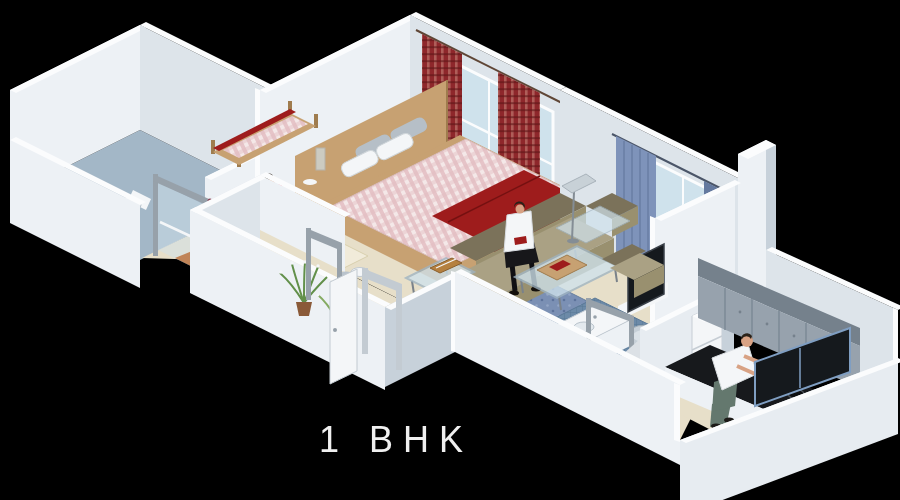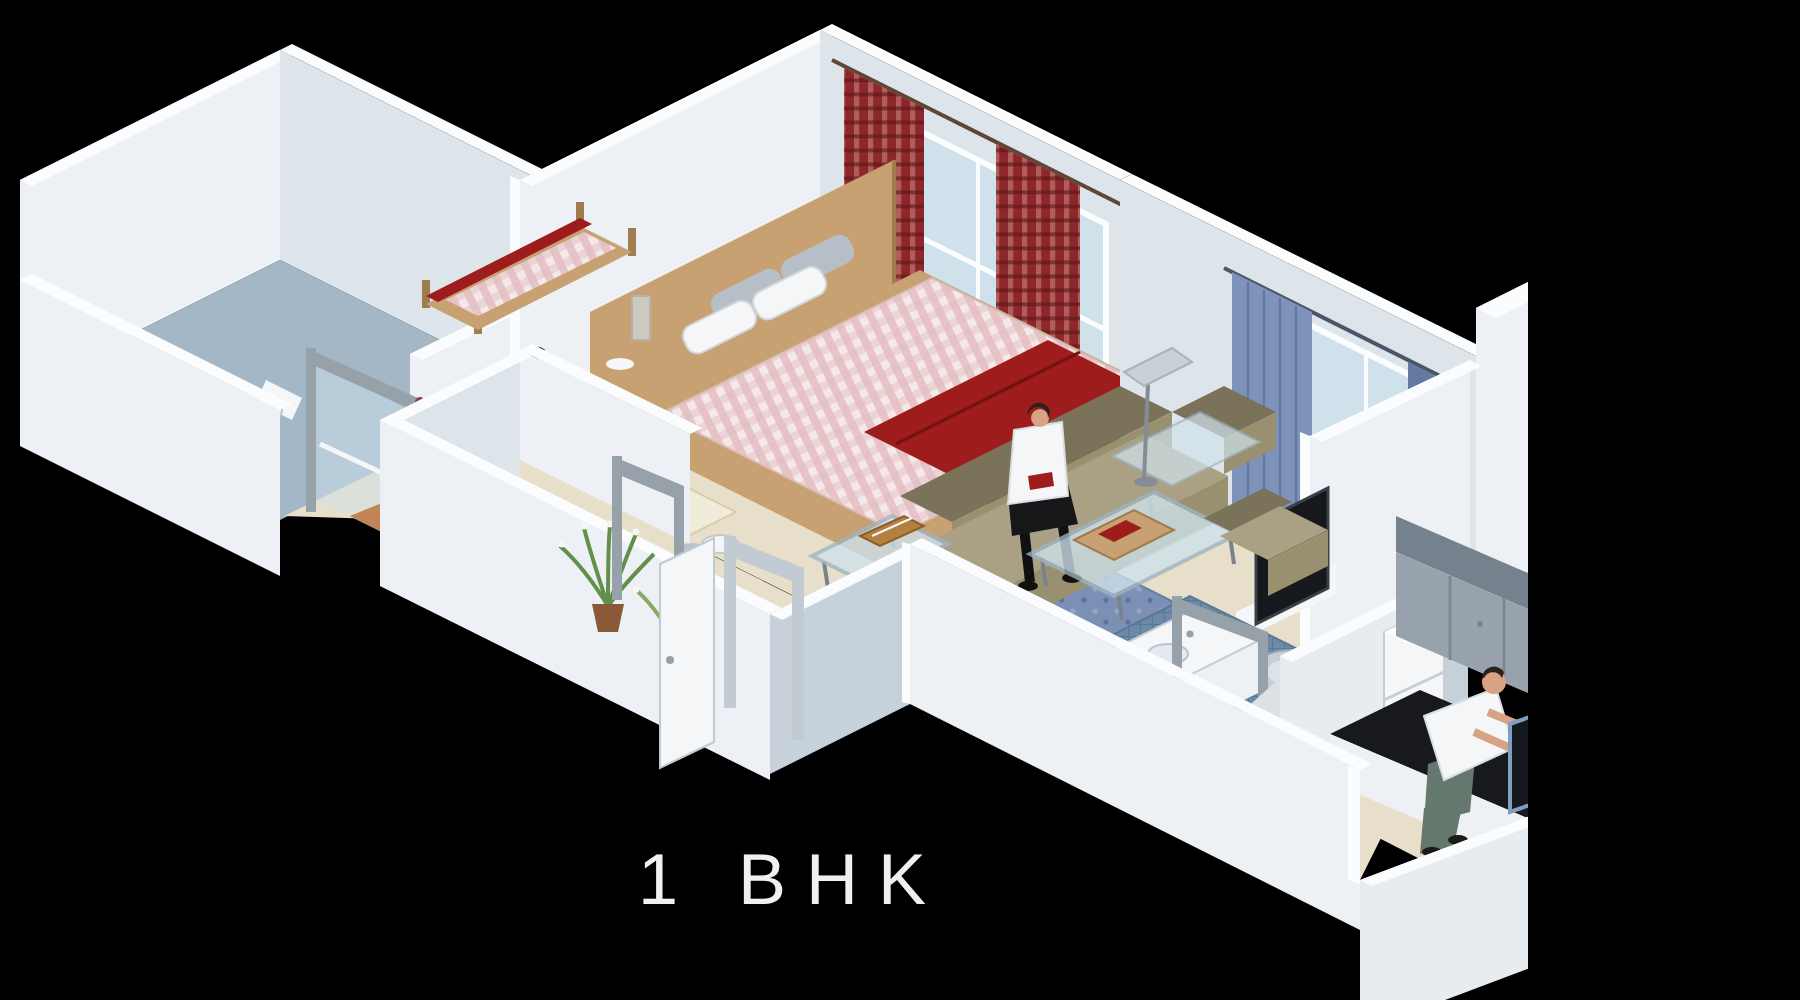--- a/index.html
+++ b/index.html
@@ -1,16 +1,16 @@
 <!DOCTYPE html>
 <html style="--bg: #000000; --wallLit: #edf1f5; --wallLit2: #e7ecf1; --wallMid: #dde4ea; --wallShade: #c7d1da; --wallTop: #fbfcfd; --floor: #e7dfc9; --carpet: #f1ebda; --terracotta: #c08457; --wood: #c7a172; --woodDark: #9f7c4e; --tileBath: #a3b7c7; --red: #9e1c1c; --redDark: #751111; --curtainRed: #8e272b; --curtainBlue: #7e93ba; --curtainBlueDk: #64799f; --glass: #cfe2ec; --metal: #97a1aa; --olive: #99906f; --oliveDark: #7b725a; --oliveLight: #aaa184; --rugBlue: #7b90b4; --cab: #97a2ad; --cabLight: #b7c0c9; --cabDark: #75818c; --counter: #17191c; --darkGlass: #15191d; --whiteSoft: #f4f6f8; --skin: #d8a284; --hair: #2b2219; --pink: #ee9db1; --denim: #64786e; --green: #62904a; --pot: #8a5a38; --kitchenFloor: #dce1e6; --captionColor: #f0f0f0;"><head>
 <meta charset="utf-8">
 <style>
   html,body{margin:0;padding:0;background:#000;}
-  .stage{position:relative;width:764px;height:500px;background:var(--bg,#000);overflow:hidden;
+  .stage{position:relative;width:900px;height:500px;background:var(--bg,#000);overflow:hidden;
          font-family:"Liberation Sans",sans-serif;}
   svg{display:block}
   
   .bg{fill:var(--bg,#000)}
   .wallLit{fill:var(--wallLit,#edf1f5)}
   .wallLit2{fill:var(--wallLit2,#e7ecf1)}
   .wallMid{fill:var(--wallMid,#dde4ea)}
   .wallShade{fill:var(--wallShade,#c7d1da)}
   .wallTop{fill:var(--wallTop,#fbfcfd)}
   .floor{fill:var(--floor,#e7dfc9)}

